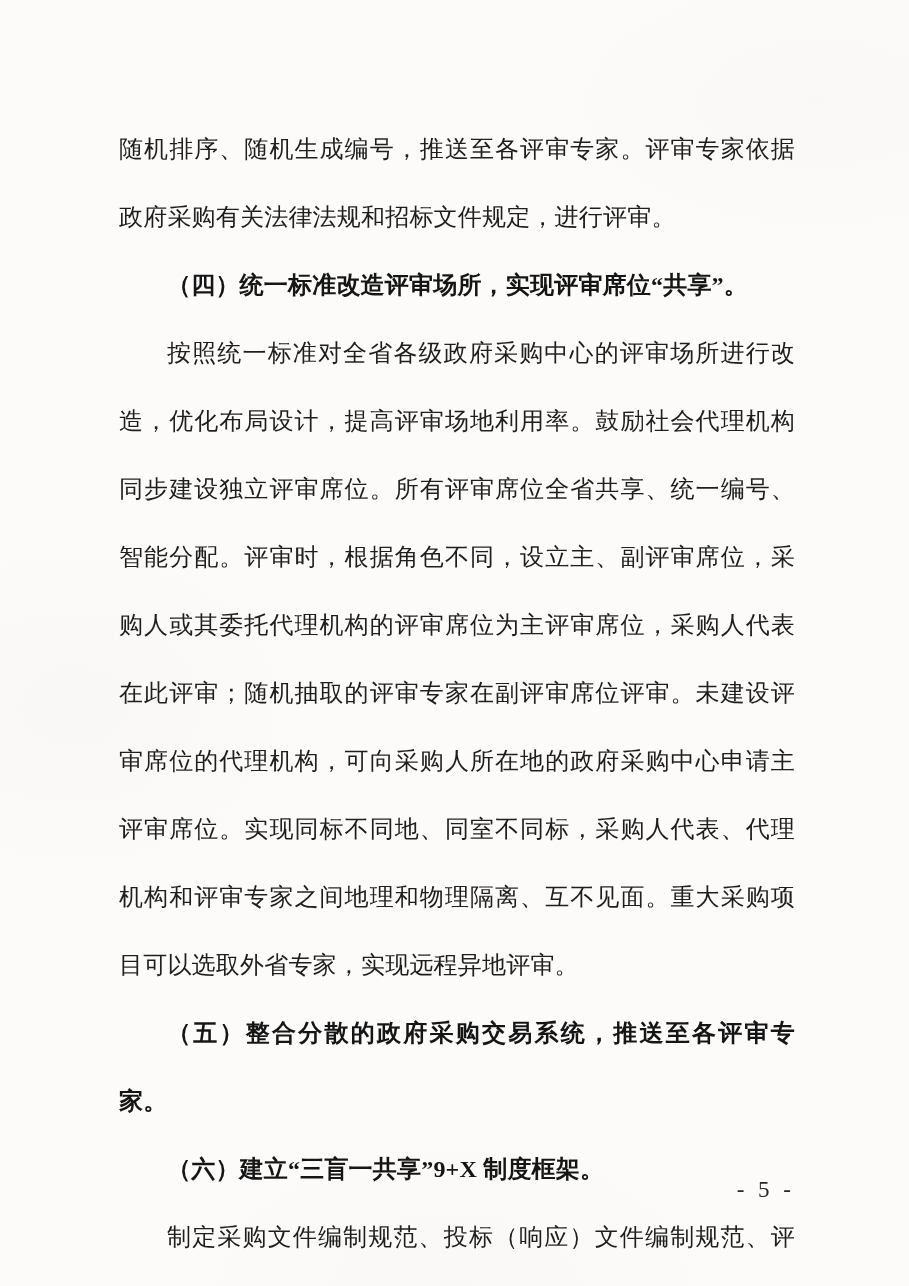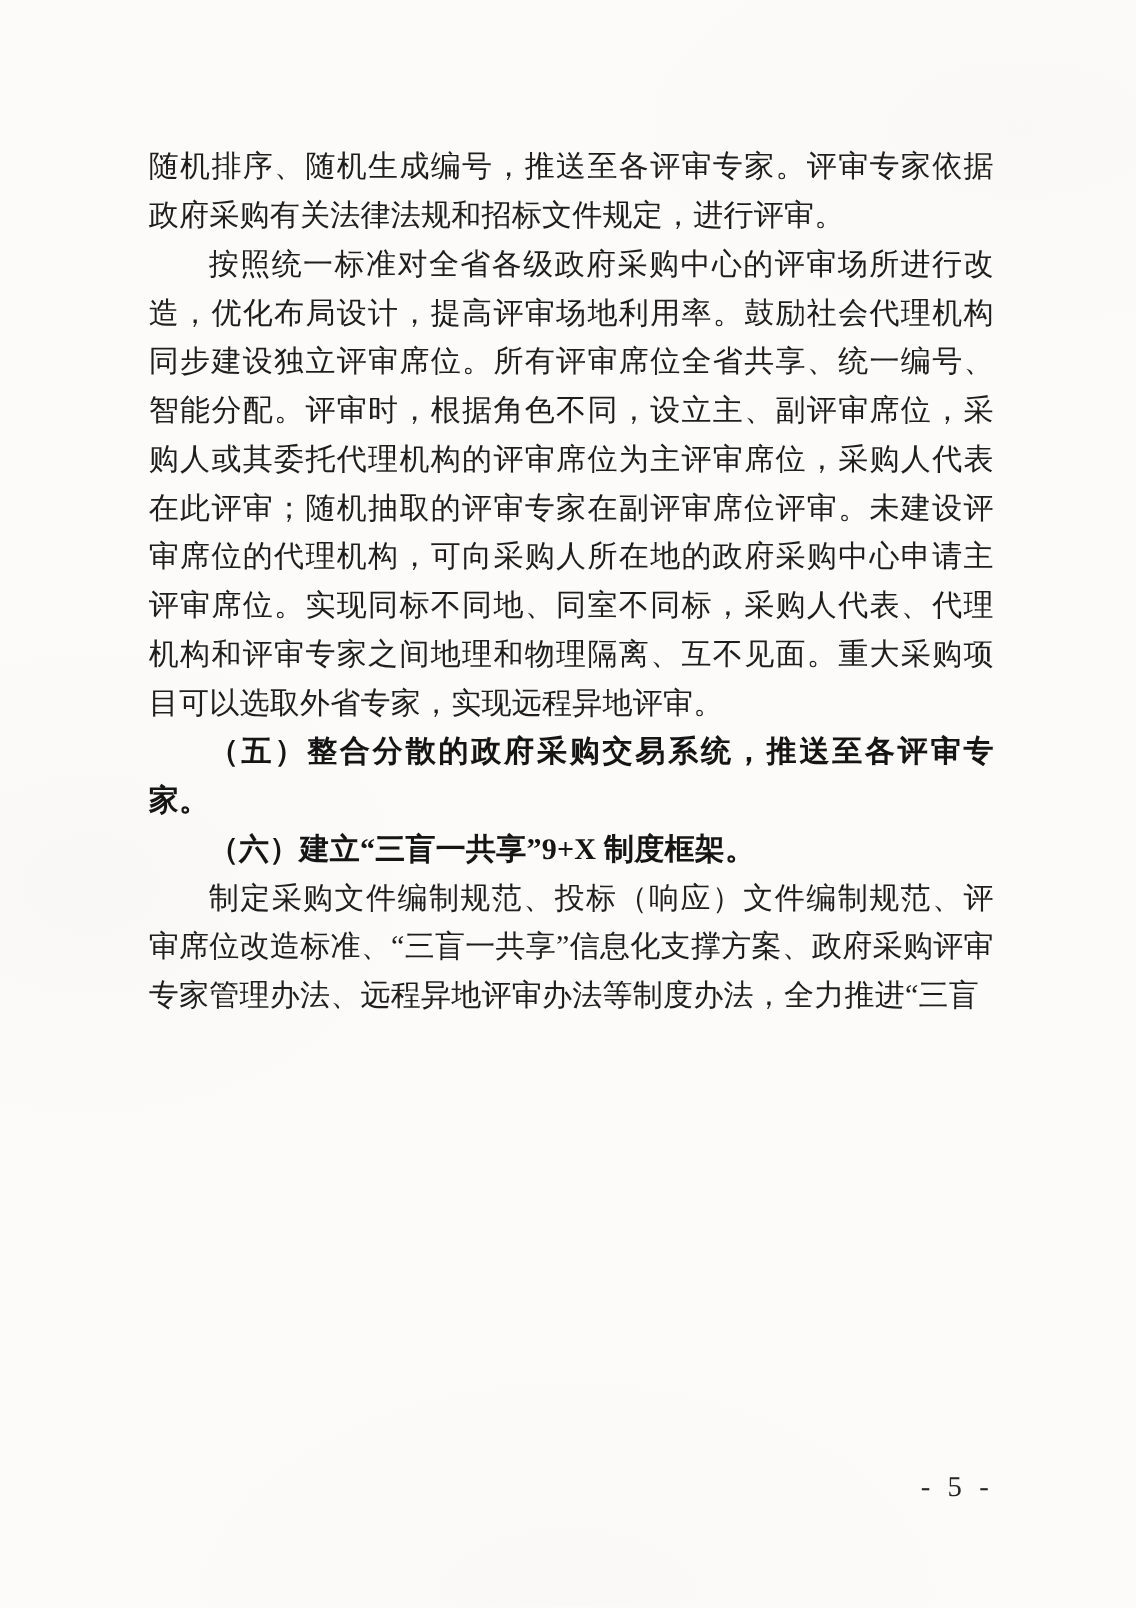--- a/index.html
+++ b/index.html
@@ -25,21 +25,21 @@
   .text-block {
     position: absolute;
     left: 119px;
     top: 115px;
     width: 676px;
   }
   .para {
     margin: 0;
     padding: 0;
     font-size: 24px;
-    line-height: 39px;
+    line-height: 68px;
     color: #1e1e1e;
     text-align: justify;
     text-justify: inter-character;
     letter-spacing: 0.2px;
     text-indent: 2em;
     word-break: break-all;
   }
   .para.continued {
     text-indent: 0;
   }
@@ -57,20 +57,21 @@
     letter-spacing: 4px;
     white-space: pre;
   }
 </style>
 </head>
 <body>
 
 <div class="page">
   <div class="text-block">
     <p class="para continued">随机排序、随机生成编号，推送至各评审专家。评审专家依据政府采购有关法律法规和招标文件规定，进行评审。</p>
+    <p class="para heading">（四）统一标准改造评审场所，实现评审席位“共享”。</p>
     <p class="para">按照统一标准对全省各级政府采购中心的评审场所进行改造，优化布局设计，提高评审场地利用率。鼓励社会代理机构同步建设独立评审席位。所有评审席位全省共享、统一编号、智能分配。评审时，根据角色不同，设立主、副评审席位，采购人或其委托代理机构的评审席位为主评审席位，采购人代表在此评审；随机抽取的评审专家在副评审席位评审。未建设评审席位的代理机构，可向采购人所在地的政府采购中心申请主评审席位。实现同标不同地、同室不同标，采购人代表、代理机构和评审专家之间地理和物理隔离、互不见面。重大采购项目可以选取外省专家，实现远程异地评审。</p>
     <p class="para heading">（五）整合分散的政府采购交易系统，推送至各评审专家。</p>
     <p class="para heading">（六）建立“三盲一共享”9+X 制度框架。</p>
     <p class="para">制定采购文件编制规范、投标（响应）文件编制规范、评审席位改造标准、“三盲一共享”信息化支撑方案、政府采购评审专家管理办法、远程异地评审办法等制度办法，全力推进“三盲</p>
   </div>
 
   <div class="page-number">- 5 -</div>
 </div>
 
 </body></html>

